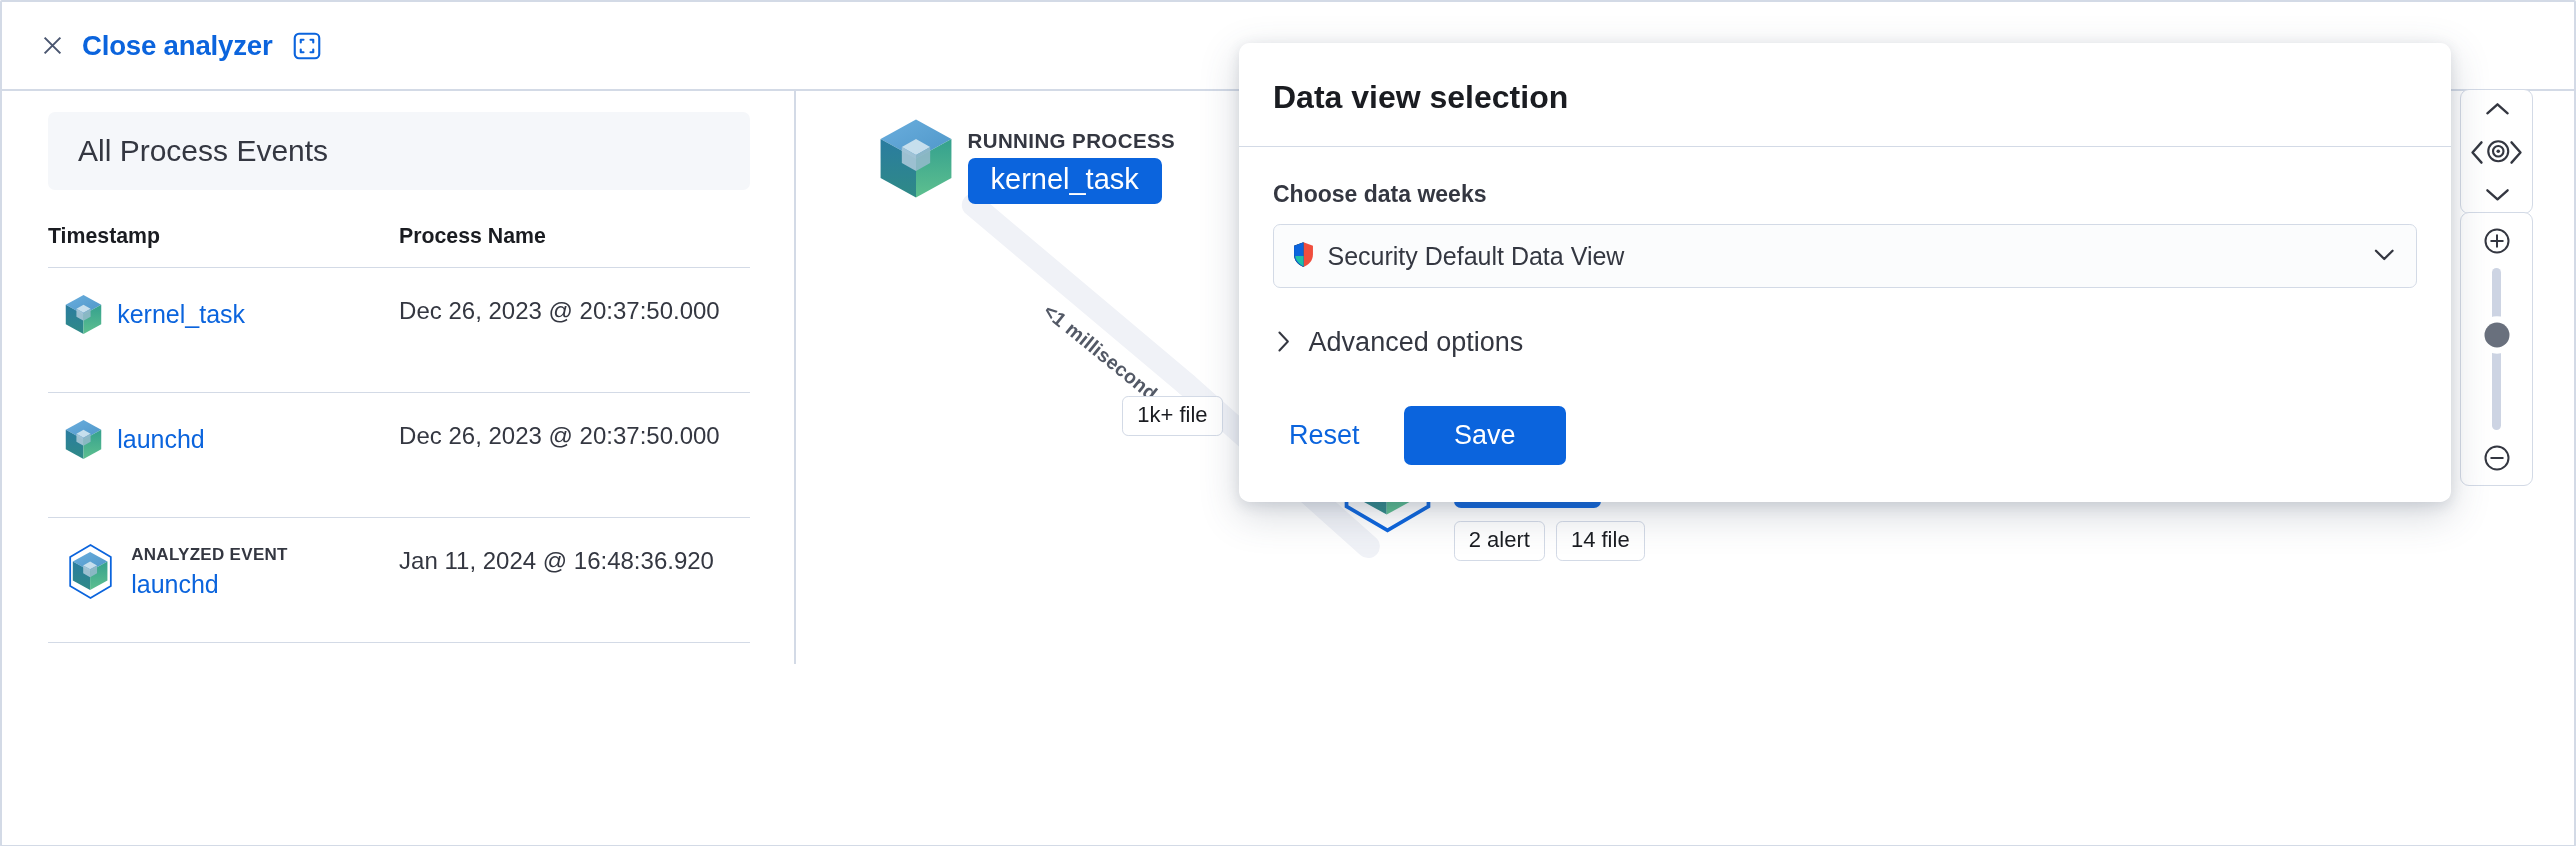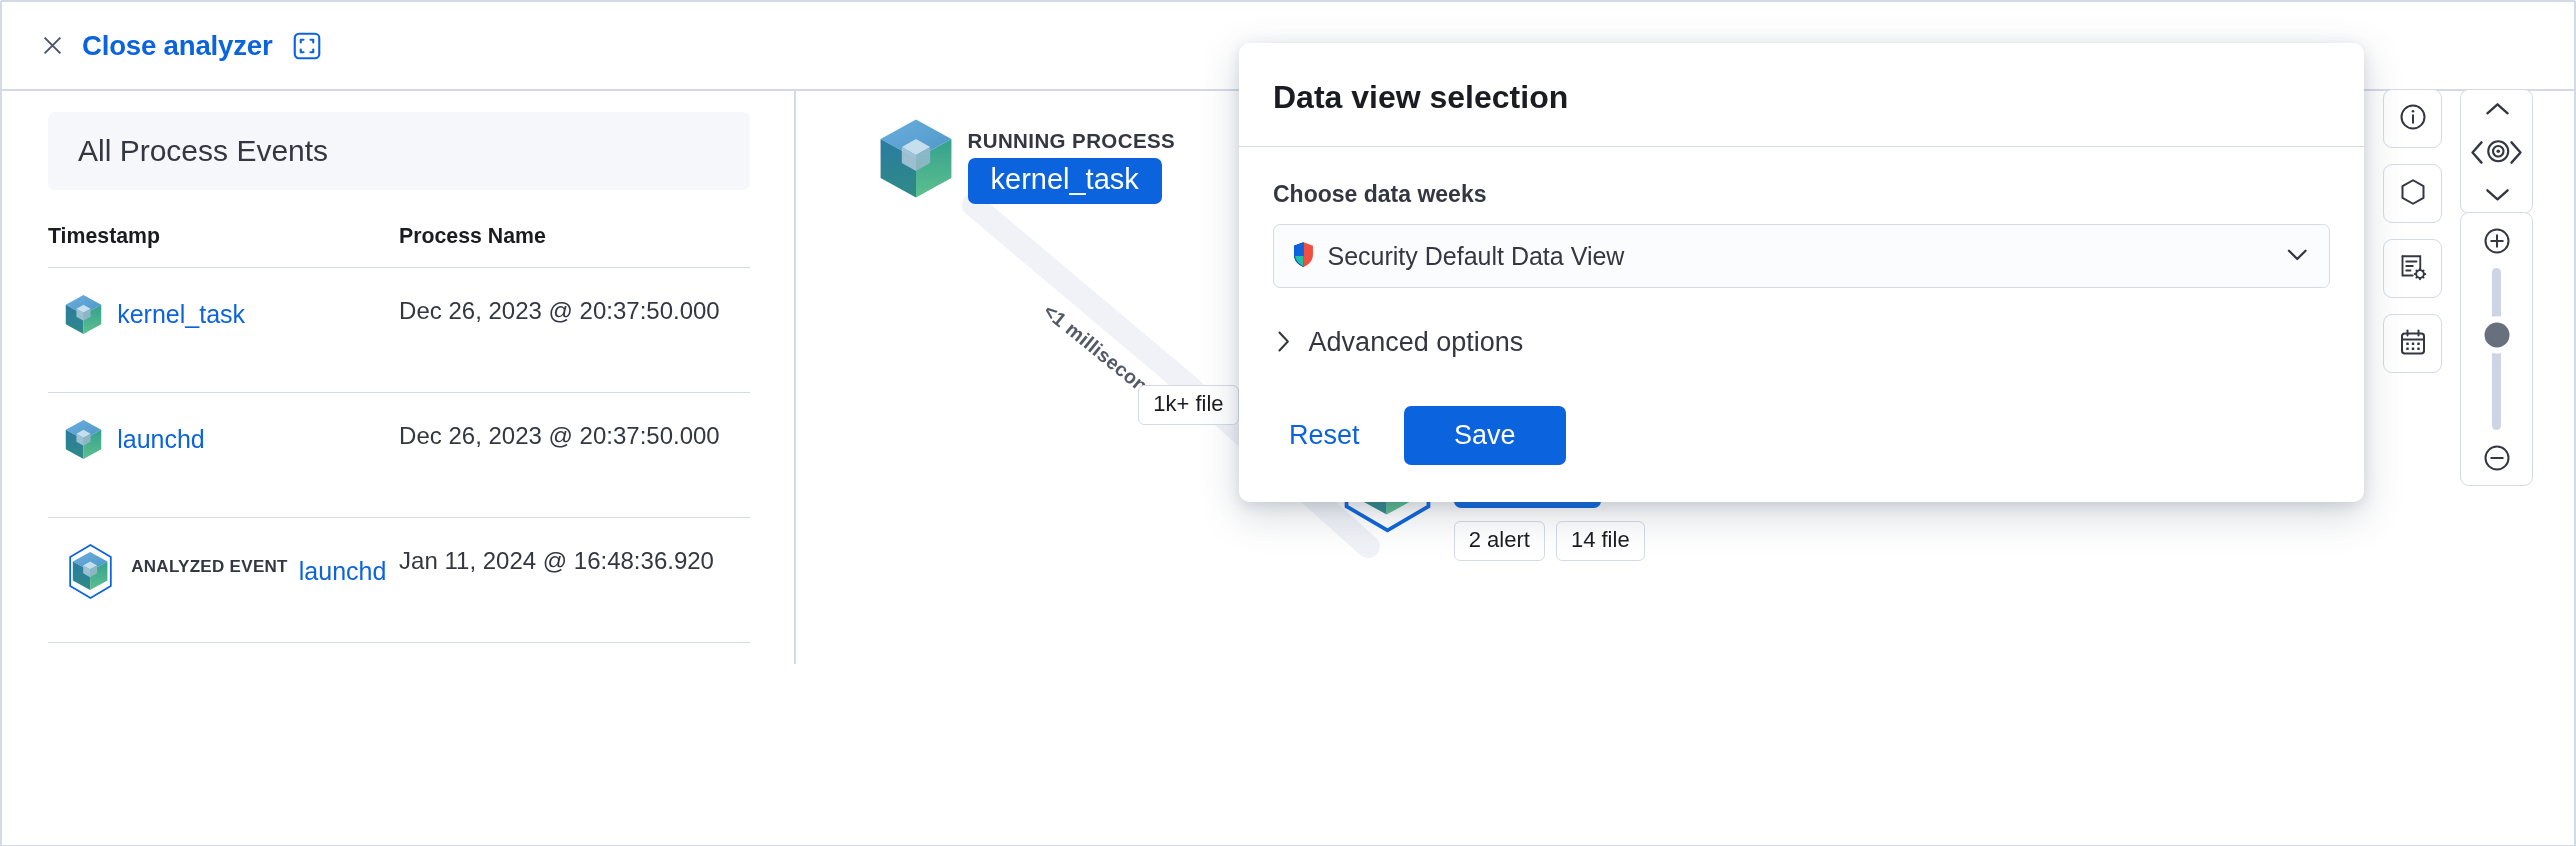--- a/index.html
+++ b/index.html
@@ -100,21 +100,21 @@
   .cell-time {
     width: 356px;
     font-size: 24px;
     color: #343741;
     line-height: 1.52;
   }
   .proc-link {
     color: #0b64dd;
     font-size: 25px;
   }
-  .name-stack { display: flex; flex-direction: row; gap: 11px; }
+  .name-stack { display: flex; flex-direction: column; gap: 5px; }
   .analyzed-tag {
     font-size: 17px;
     font-weight: bold;
     color: #343741;
     letter-spacing: 0.3px;
   }
 
   .cube-wrap { position: relative; width: 39px; height: 43px; flex: none; }
   .cube-wrap.hex { width: 53px; height: 57px; }
 
@@ -238,21 +238,21 @@
     border-radius: 50%;
     background: #69707d;
     box-shadow: 0 0 0 6.2px #fff;
     cursor: grab;
   }
 
   
   .modal {
     position: absolute;
     left: 1237px; top: 41px;
-    width: 1125px;
+    width: 1212px;
     background: #fff;
     border-radius: 10.7px;
     box-shadow: 0 12.5px 39px rgba(65,78,101,0.22), 0 3.6px 12.5px rgba(65,78,101,0.14);
     z-index: 60;
     overflow: hidden;
   }
   .modal-head {
     padding: 36px 34px 30px 34px;
     border-bottom: 1.8px solid #d3dae6;
   }
@@ -438,21 +438,21 @@
         </svg>
       </span>
       <span class="node-text">
         <span class="node-kind" style="display:block;">RUNNING PROCESS</span>
         <span class="node-pill">kernel_task</span>
       </span>
     </div>
 
     <div class="edge-label" style="left:247px; top:206px; transform:rotate(39deg); transform-origin:left center;">&lt;1 millisecond</div>
 
-    <div class="badge solo" style="left:323px; top:294px;margin-left:16px;">1k+ file</div>
+    <div class="badge solo" style="left:323px; top:305px;">1k+ file</div>
 
     <div class="edge-label" style="left:455px; top:343px; transform:rotate(39deg); transform-origin:left center;">2 weeks</div>
 
     <div class="node" style="left:535px; top:329px;">
       <span class="node-cube">
         <svg width="107" height="114" viewBox="0 0 60 64">
           <path d="M30 2 L53 15.5 L53 48.5 L30 62 L7 48.5 L7 15.5 Z" fill="none" stroke="#0b64dd" stroke-width="2.1"></path>
           <g transform="translate(8,8) scale(0.98)">
             <path d="M22 2 L42 13 L22 24 L2 13 Z" fill="url(#cgA)"></path>
             <path d="M2 13 L22 24 L22 46 L2 35 Z" fill="url(#cgB)"></path>

